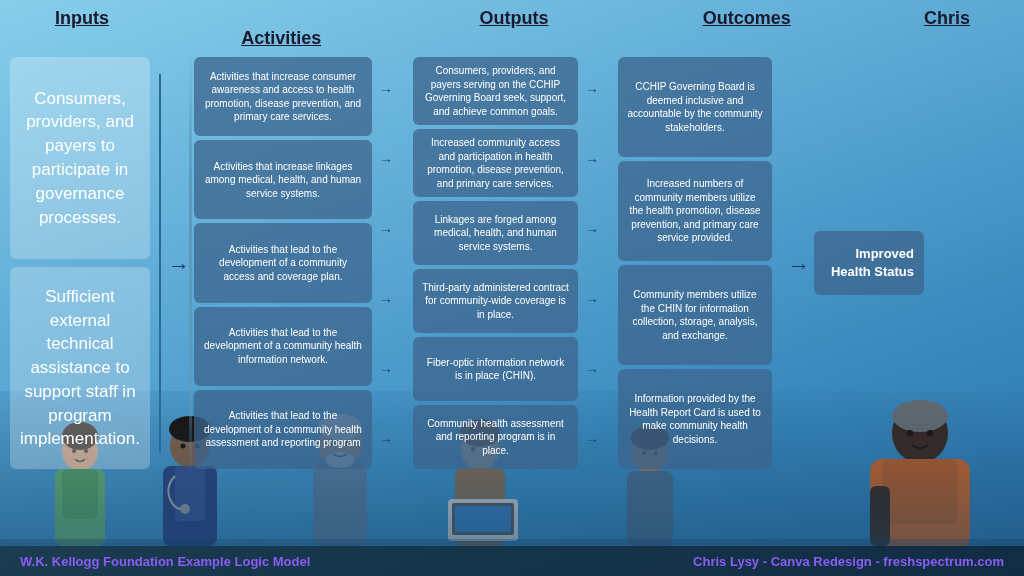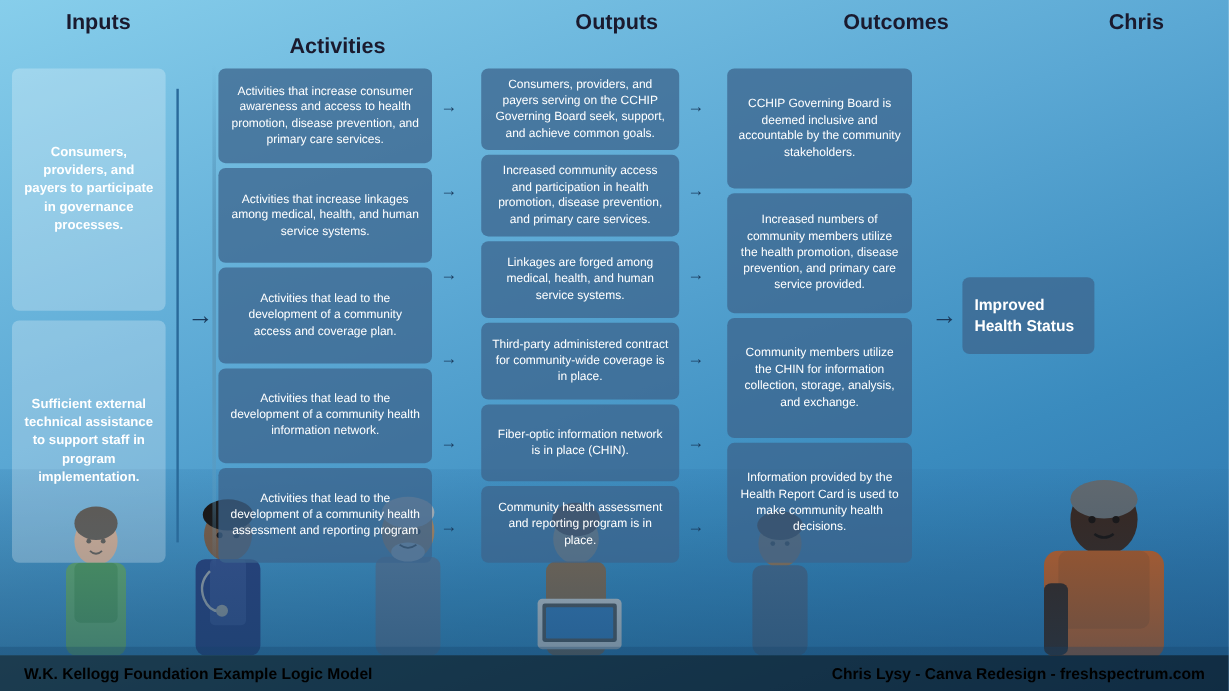--- a/index.html
+++ b/index.html
@@ -24,20 +24,21 @@
       padding: 8px 10px 4px;
       position: relative;
       z-index: 10;
     }
     .header-col {
       text-align: center;
       font-weight: bold;
       font-size: 18px;
       color: #1a1a2e;
       flex: 1;
+      text-decoration: underline;
     }
     .header-col.inputs { flex: 0 0 130px; }
     .header-col.activities { flex: 0 0 185px; margin-top: 20px; }
     .header-col.outputs { flex: 0 0 185px; }
     .header-col.outcomes { flex: 0 0 185px; }
     .header-col.impact { flex: 0 0 120px; }
 
     
     .content-area {
       display: flex;
@@ -54,29 +55,28 @@
       display: flex;
       flex-direction: column;
       justify-content: space-around;
       gap: 8px;
       padding: 4px 0;
     }
     .input-box {
       background: rgba(255,255,255,0.25);
       border-radius: 6px;
       padding: 0 10px;
-      font-size: 11px;
+      font-size: 17px;
       color: #fff;
       text-align: center;
       line-height: 1.4;
       flex: 1;
       display: flex;
       align-items: center;
       justify-content: center;
-      font-weight: bold;
     }
 
     .activity-box {
       background: rgba(60,100,140,0.75);
       border-radius: 6px;
       padding: 7px 9px;
       font-size: 10px;
       color: #fff;
       line-height: 1.35;
       flex: 1;
@@ -141,39 +141,39 @@
       padding: 4px 0;
     }
     .impact-box {
       background: rgba(60,100,140,0.75);
       border-radius: 6px;
       padding: 14px 10px;
       font-size: 13px;
       font-weight: bold;
       color: #fff;
       line-height: 1.4;
-      text-align: left;
+      text-align: right;
       width: 100%;
     }
 
     
     .footer-bar {
       position: absolute;
       bottom: 0;
       left: 0; right: 0;
       height: 30px;
       background: rgba(0,0,0,0.6);
       display: flex;
       justify-content: space-between;
       align-items: center;
       padding: 0 20px;
       z-index: 20;
     }
     .footer-text {
-      color: #000000;
+      color: #8b5cf6;
       font-size: 13px;
       font-weight: bold;
     }
 
     
     .section-arrow {
       flex: 0 0 20px;
       display: flex;
       flex-direction: column;
       justify-content: space-around;

